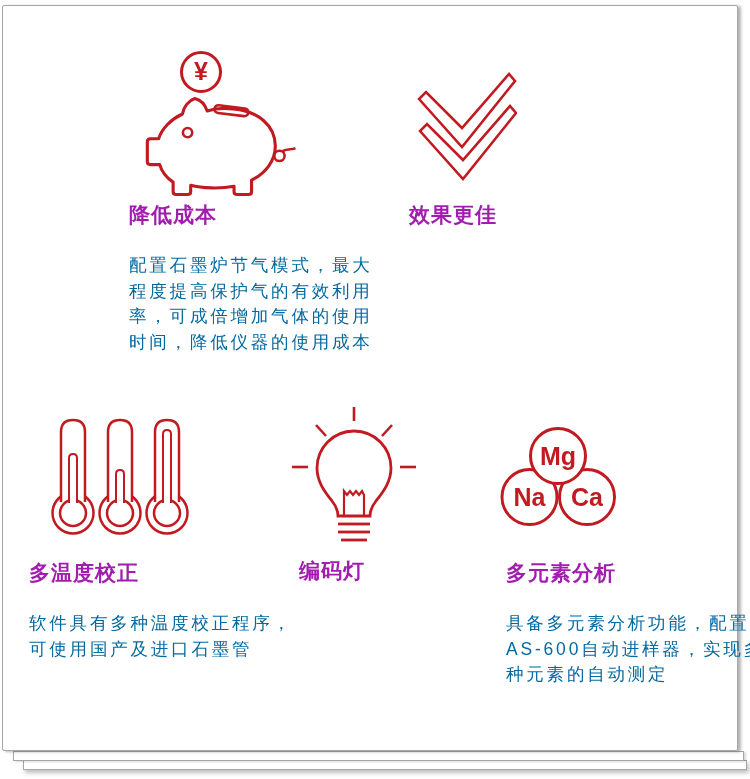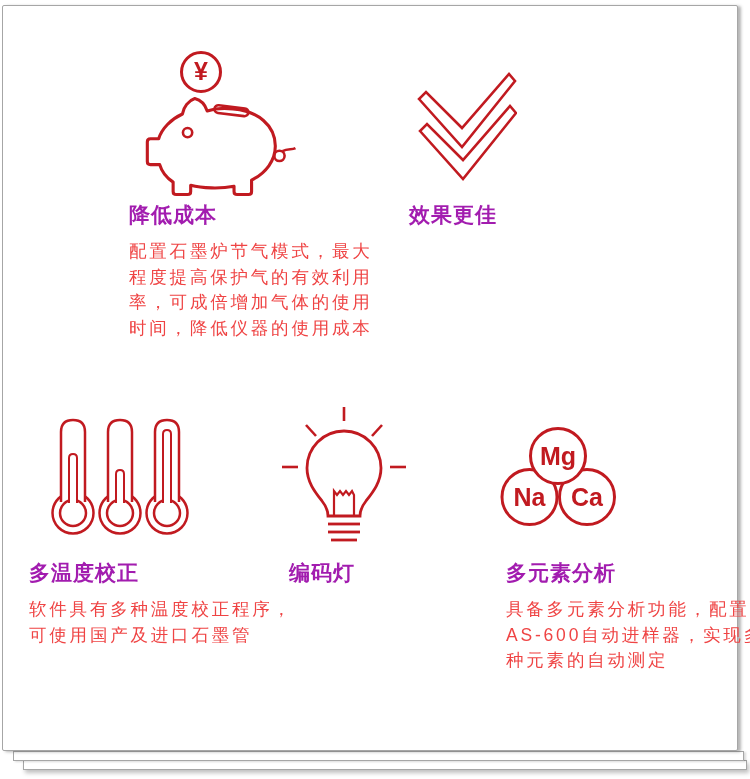--- a/index.html
+++ b/index.html
@@ -16,30 +16,30 @@
                   box-shadow:2px 1px 2px rgba(0,0,0,0.15); }
   .sheet-main   { position:absolute; left:2px; top:5px; width:736px; height:746px;
                   background:#fff; border:1px solid #a6a6a6; border-radius:2px;
                   box-shadow:3px 1px 3px rgba(90,90,90,0.45); }
 
   .feature { position:absolute; }
   .icon-area { position:relative; width:100%; }
   .icon-abs { position:absolute; }
   .feature h2 { font-size:21px; font-weight:bold; color:#a21caf;
                 letter-spacing:1px; line-height:28px; }
-  .feature p  { margin-top:10px; font-size:17.5px; color:#ef4444;
+  .feature p  { margin-top:24px; font-size:17.5px; color:#0369a1;
                 letter-spacing:2.8px; line-height:25.5px; white-space:pre-line; }
 
   .f1 { left:126px; top:40px;  width:300px; }
   .f1 .icon-area { height:155px; }
   .f2 { left:406px; top:40px;  width:300px; }
   .f2 .icon-area { height:155px; }
   .f3 { left:26px;  top:405px; width:335px; }
   .f3 .icon-area { height:148px; }
-  .f4 { left:286px; top:395px; width:270px; }
+  .f4 { left:296px; top:395px; width:270px;font-family:Liberation Mono, monospace; }
   .f4 .icon-area { height:158px; }
   .f5 { left:503px; top:420px; width:265px; }
   .f5 .icon-area { height:133px; }
 
   svg { display:block; }
   .stroke { fill:none; stroke:#c11a20; }
   .stroke-w { fill:#ffffff; stroke:#c11a20; }
   .el-label { font-family:"Liberation Sans","DejaVu Sans",sans-serif;
               font-weight:bold; fill:#c11a20; }
 </style>

